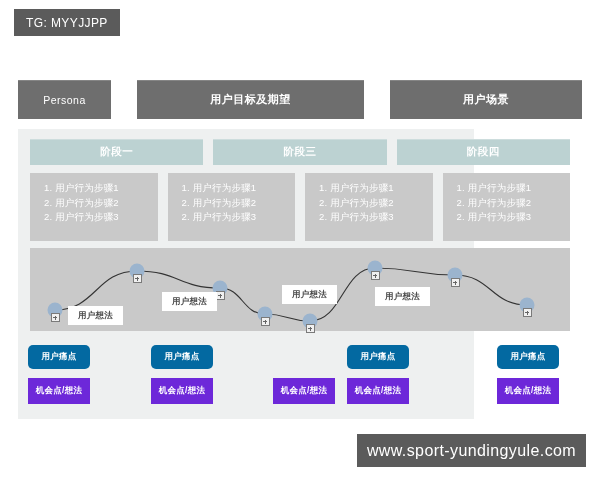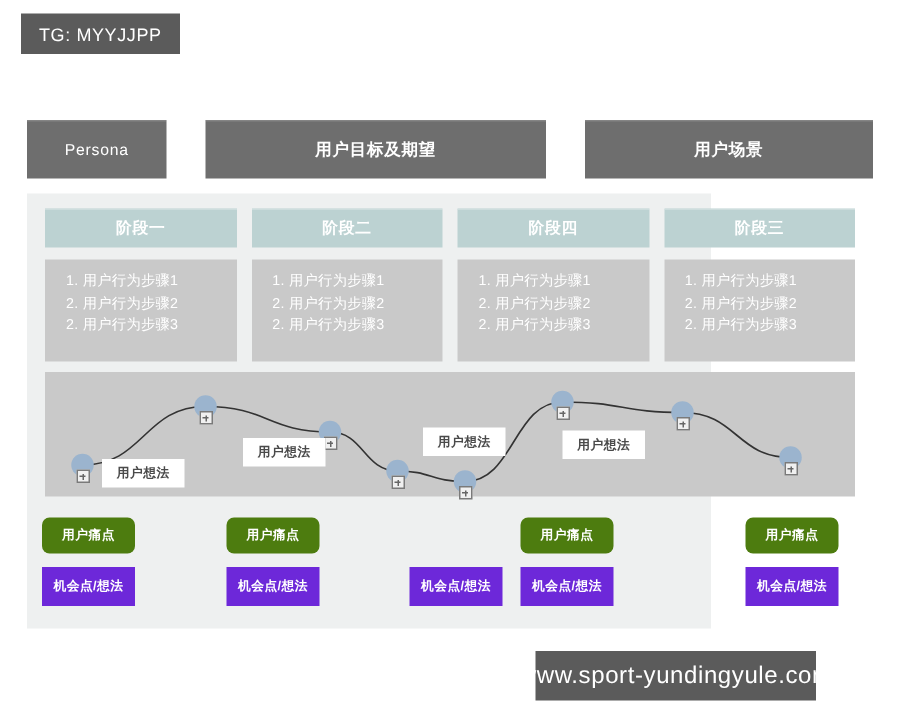--- a/index.html
+++ b/index.html
@@ -35,21 +35,21 @@
   #wm-top {
     left: 14px;
     top: 9px;
     height: 27px;
     padding: 0 12px;
     font-size: 12px;
   }
   #wm-bottom {
     left: 357px;
     top: 434px;
-    width: 187px;
+    width: 229px;
     height: 33px;
     font-size: 16px;
   }
 
   
   #header-row {
     position: absolute;
     left: 18px;
     top: 80px;
     width: 564px;
@@ -194,21 +194,21 @@
     align-items: center;
     justify-content: center;
     color: #ffffff;
     font-size: 8.5px;
     font-weight: bold;
     letter-spacing: 0.3px;
     white-space: nowrap;
     box-sizing: border-box;
   }
   .pain-box {
-    background: #4d7c0f;
+    background: #0369a1;
     border-radius: 5px;
     width: 62px;
     height: 24px;
   }
   .opp-box {
     background: #6d28d9;
     width: 62px;
     height: 26px;
   }
 </style>
@@ -222,23 +222,22 @@
   <div id="header-row">
     <div class="header-cell" id="header-persona">Persona</div>
     <div class="header-cell" id="header-goal">用户目标及期望</div>
     <div class="header-cell" id="header-scene">用户场景</div>
   </div>
 
   <div id="journey-panel">
 
     <div id="stage-header-row">
       <div class="stage-chip">阶段一</div>
-      <div class="stage-chip">阶段二</div>
+      <div class="stage-chip">阶段三</div>
       <div class="stage-chip">阶段四</div>
-      <div class="stage-chip">阶段三</div>
     </div>
 
     <div id="steps-row">
       <div class="steps-card">
         <div class="step-line">1. 用户行为步骤1</div>
         <div class="step-line">2. 用户行为步骤2</div>
         <div class="step-line">2. 用户行为步骤3</div>
       </div>
       <div class="steps-card">
         <div class="step-line">1. 用户行为步骤1</div>

